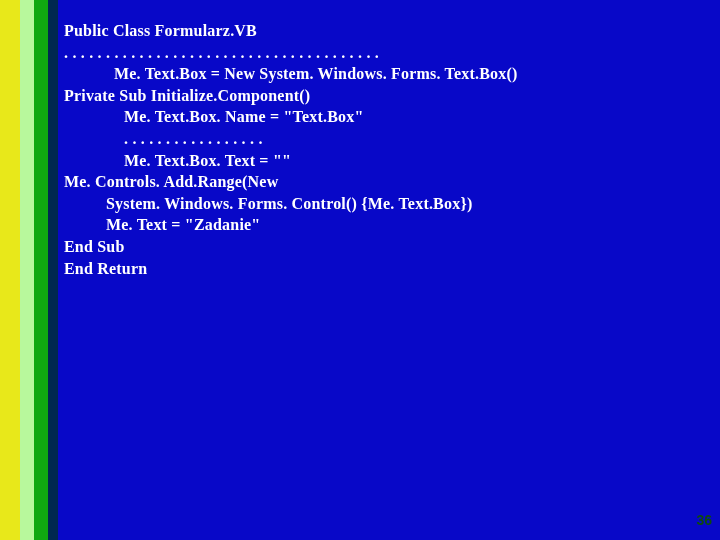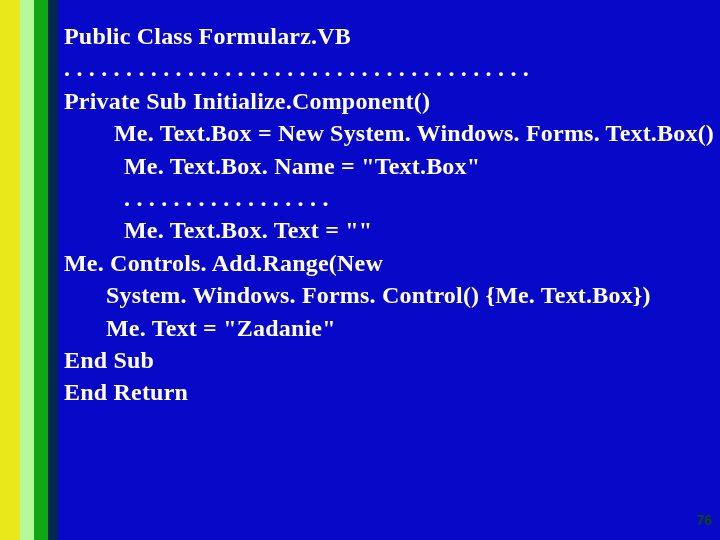--- a/index.html
+++ b/index.html
@@ -25,21 +25,21 @@
     font-weight: bold;
     font-family: Arial, sans-serif;
   }
   .code {
     position: absolute;
     left: 64px;
     top: 20px;
     right: 20px;
     color: #ffffff;
     font-weight: bold;
-    font-size: 24px;
+    font-size: 16px;
     line-height: 1.35;
     letter-spacing: 0.2px;
   }
   .code .line { white-space: pre; display: block; }
   .ind1 { padding-left: 14px; }
   .ind2 { padding-left: 50px; }
   .ind3 { padding-left: 60px; }
   .ind4 { padding-left: 36px; }
   .ind5 { padding-left: 42px; }
 </style>
@@ -48,26 +48,26 @@
 
 <div class="slide">
   <div class="stripe stripe-yellow"></div>
   <div class="stripe stripe-lightgreen"></div>
   <div class="stripe stripe-green"></div>
   <div class="stripe stripe-dark"></div>
 
   <div class="code">
     <span class="line">Public Class Formularz.VB</span>
     <span class="line">. . . . . . . . . . . . . . . . . . . . . . . . . . . . . . . . . . . . . .</span>
+    <span class="line ind2">Me. Text.Box = New System. Windows. Forms. Text.Box()</span>
     <span class="line">Private Sub Initialize.Component()</span>
-    <span class="line ind2">Me. Text.Box = New System. Windows. Forms. Text.Box()</span>
     <span class="line ind3">Me. Text.Box. Name = "Text.Box"</span>
     <span class="line ind3">. . . . . . . . . . . . . . . . .</span>
     <span class="line ind3">Me. Text.Box. Text = ""</span>
     <span class="line">Me. Controls. Add.Range(New</span>
     <span class="line ind5">System. Windows. Forms. Control() {Me. Text.Box})</span>
     <span class="line ind5">Me. Text = "Zadanie"</span>
     <span class="line">End Sub</span>
     <span class="line">End Return</span>
   </div>
 
-  <div class="pagenum">76</div>
+  <div class="pagenum">36</div>
 </div>
 
 </body></html>

